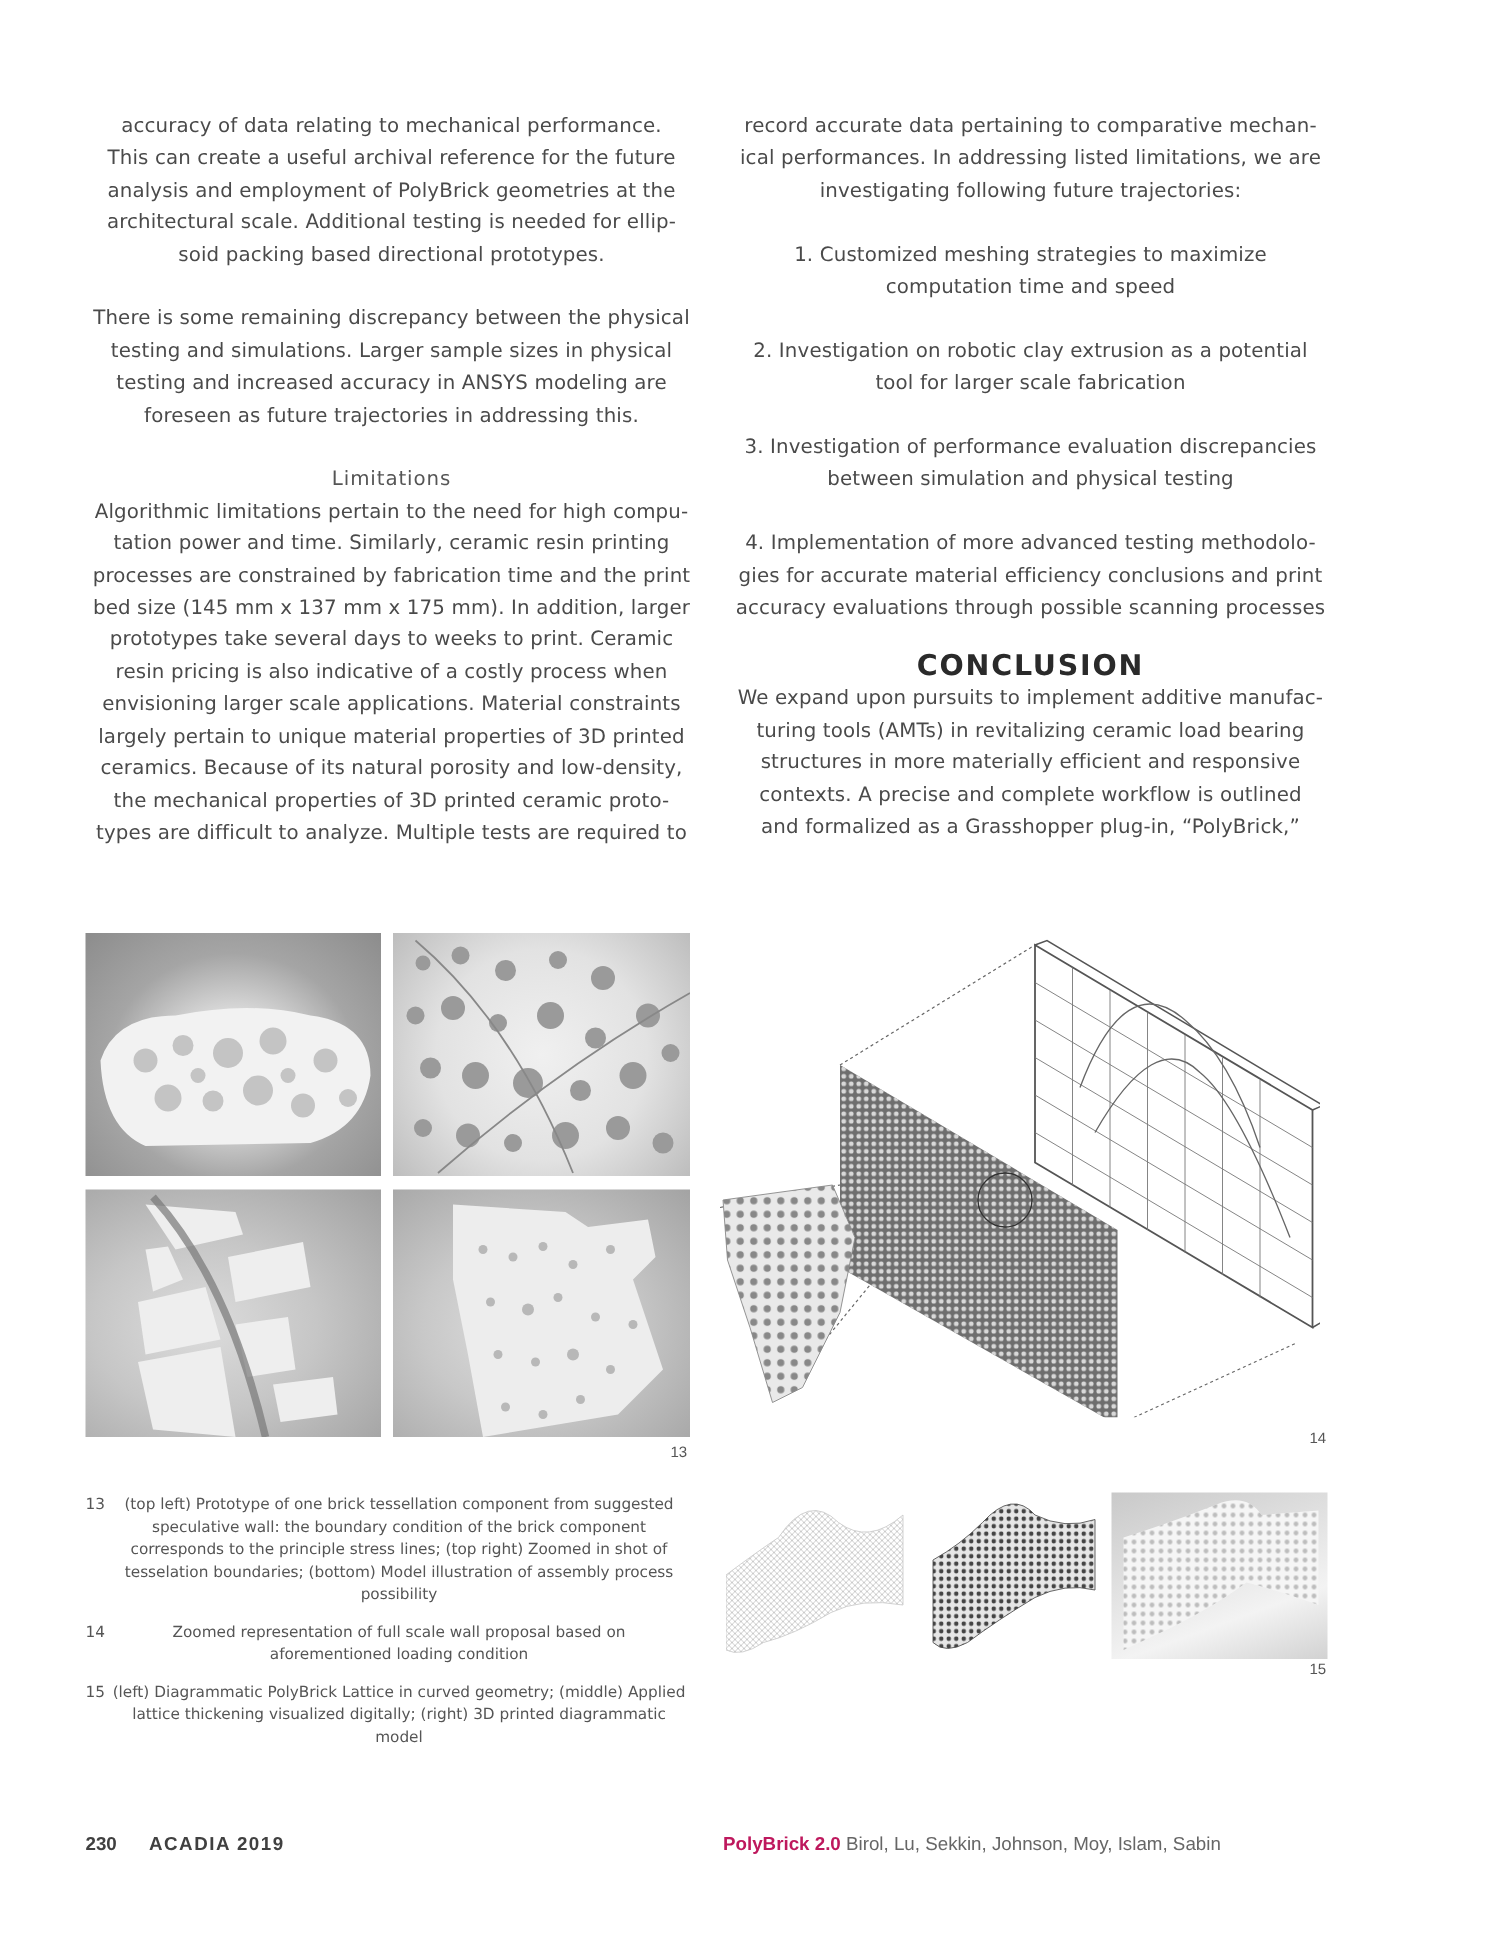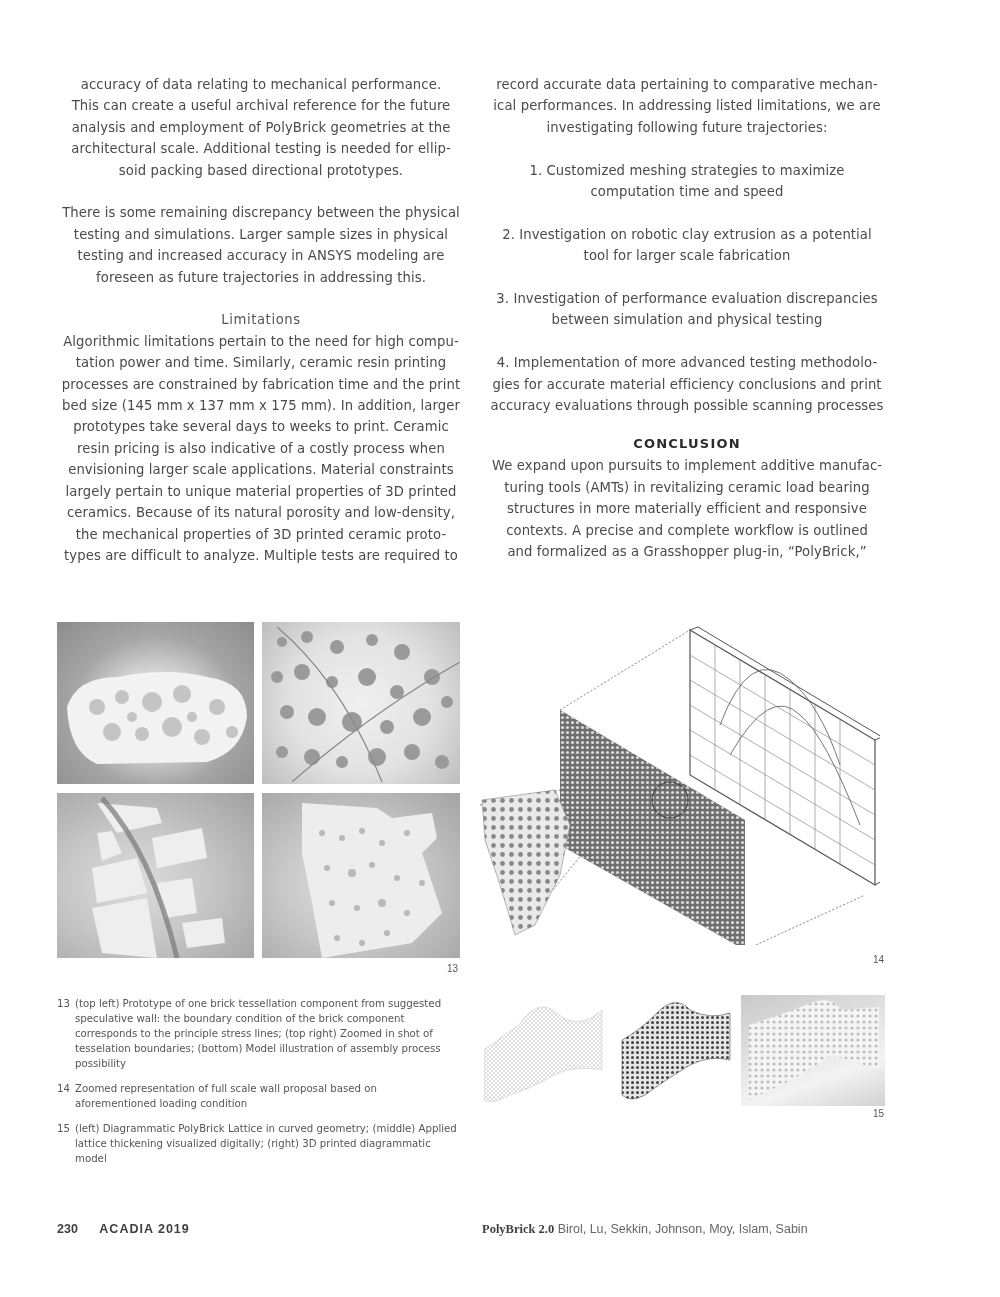--- a/index.html
+++ b/index.html
@@ -4,21 +4,21 @@
 <style>
   html, body { margin: 0; padding: 0; background: #ffffff; }
   body { width: 1000px; height: 1297px; position: relative; overflow: hidden;
          font-family: "DejaVu Sans", sans-serif; color: #4a4a4a; }
   .col { position: absolute; font-size: 13.2px; line-height: 21.4px; letter-spacing: 0.1px; }
   .col p { margin: 0; white-space: pre-line; text-align: center; }
   #col-left { left: 56px; top: 74px; width: 410px; }
   #col-right { left: 482px; top: 74px; width: 410px; }
   .gap { height: 21.4px; }
   .subhead { color: #555; letter-spacing: 0.6px; }
-  .section-head { font-weight: bold; color: #2a2a2a; font-size: 13px; letter-spacing: 1.2px; line-height: 22px; margin-top: 5px !important; }
+  .section-head { font-weight: bold; color: #2a2a2a; font-size: 19px; letter-spacing: 1.2px; line-height: 22px; margin-top: 5px !important; }
 
   .fig { position: absolute; overflow: hidden; }
   .photo { background: #8f8f8f; }
   #f13a { left: 57px; top: 622px; width: 197px; height: 162px;
     background: radial-gradient(ellipse at 50% 55%, #ececec 0%, #d8d8d8 30%, #a5a5a5 60%, #8c8c8c 100%); }
   #f13b { left: 262px; top: 622px; width: 198px; height: 162px;
     background: radial-gradient(circle at 50% 50%, #f0f0f0 0%, #e2e2e2 55%, #bdbdbd 100%); }
   #f13c { left: 57px; top: 793px; width: 197px; height: 165px;
     background: radial-gradient(ellipse at 40% 55%, #dcdcdc 0%, #c6c6c6 45%, #a0a0a0 100%); }
   #f13d { left: 262px; top: 793px; width: 198px; height: 165px;
@@ -32,28 +32,28 @@
     background: linear-gradient(160deg, #c9c9c9 0%, #e4e4e4 45%, #f3f3f3 70%, #d2d2d2 100%); }
 
   .fignum { position: absolute; font-size: 10px; color: #555; font-family: "Liberation Sans", sans-serif; }
   #n13 { left: 447px; top: 963px; }
   #n14 { left: 873px; top: 954px; }
   #n15 { left: 873px; top: 1108px; }
 
   .captions { position: absolute; left: 57px; top: 996px; width: 400px; font-size: 10.2px; line-height: 15px; color: #555; }
   .cap { display: flex; margin-bottom: 10px; }
   .cap .num { width: 18px; flex: none; }
-  .cap .txt { flex: 1; }
+  .cap .txt { flex: 1; text-align: center; }
 
   .footer { position: absolute; top: 1222px; font-size: 12.5px; font-family: "Liberation Sans", sans-serif; }
   #foot-left { left: 57px; color: #404040; font-weight: bold; }
   #foot-left .pg { margin-right: 18px; }
   #foot-left .conf { letter-spacing: 1px; }
   #foot-right { left: 482px; color: #666; }
-  #foot-right .title { font-weight: bold; color: #404040; font-family: Liberation Serif, serif; }
+  #foot-right .title { font-weight: bold; color: #be185d; }
 </style>
 </head>
 <body>
 
 <div class="col" id="col-left">
   <p>accuracy of data relating to mechanical performance.
 This can create a useful archival reference for the future
 analysis and employment of PolyBrick geometries at the
 architectural scale. Additional testing is needed for ellip-
 soid packing based directional prototypes.</p>

